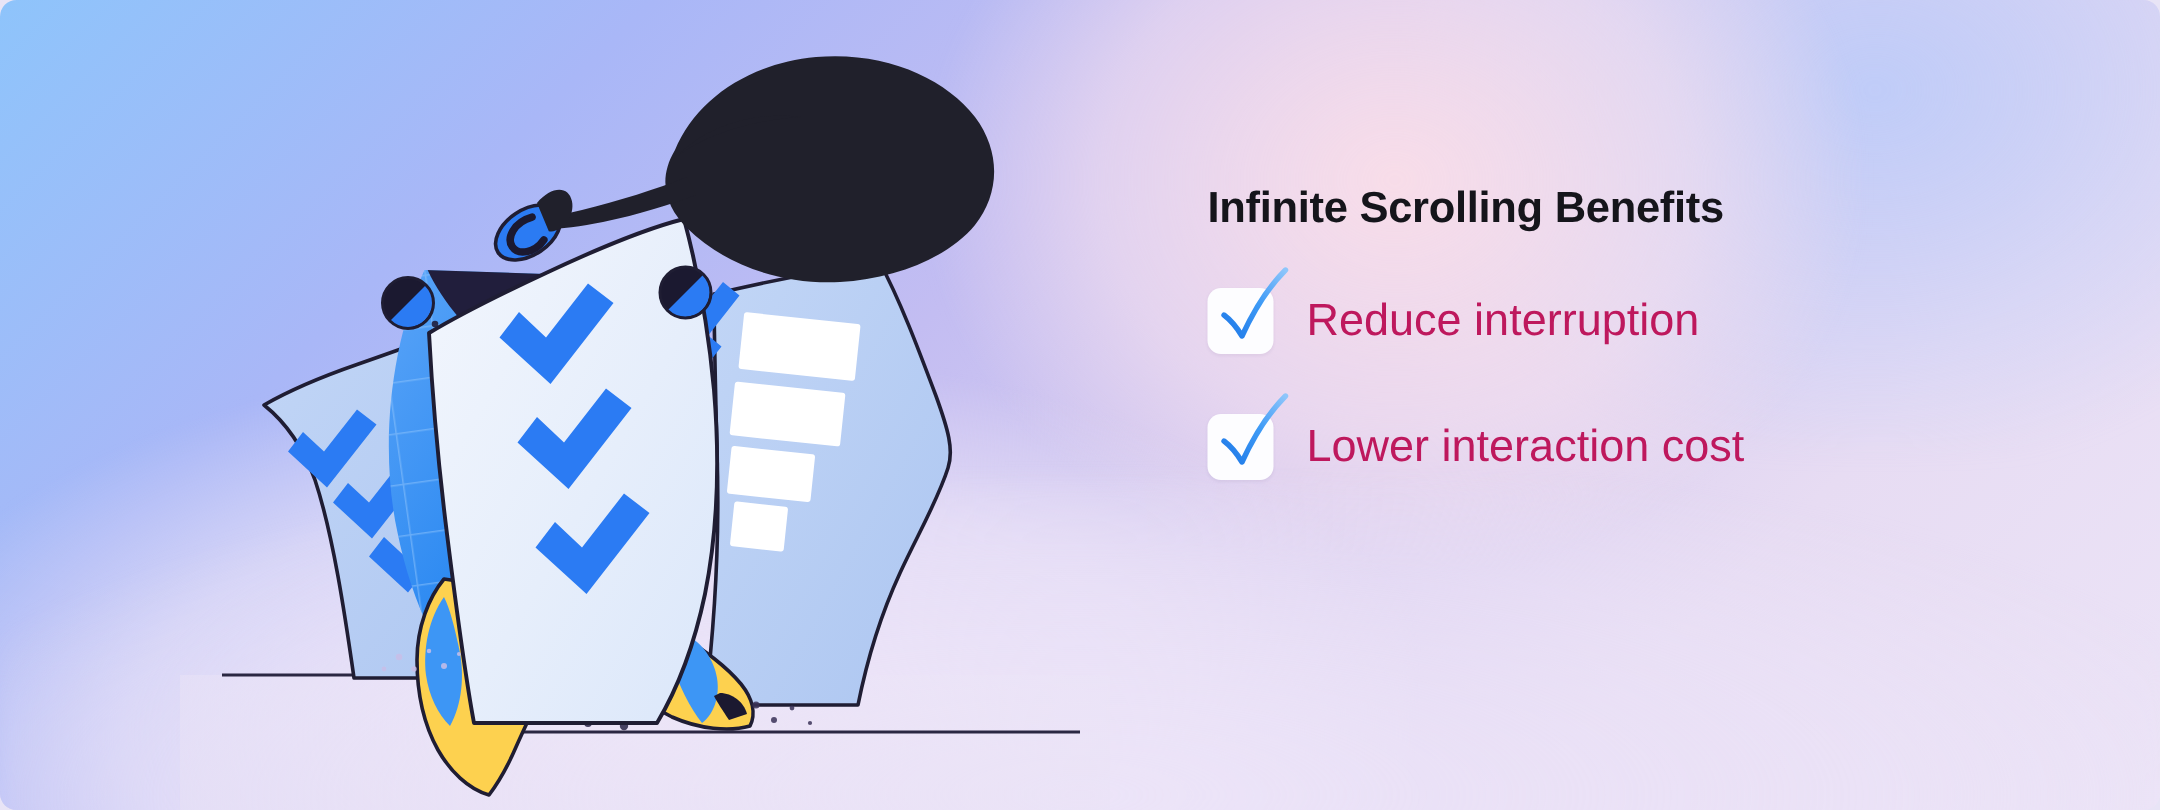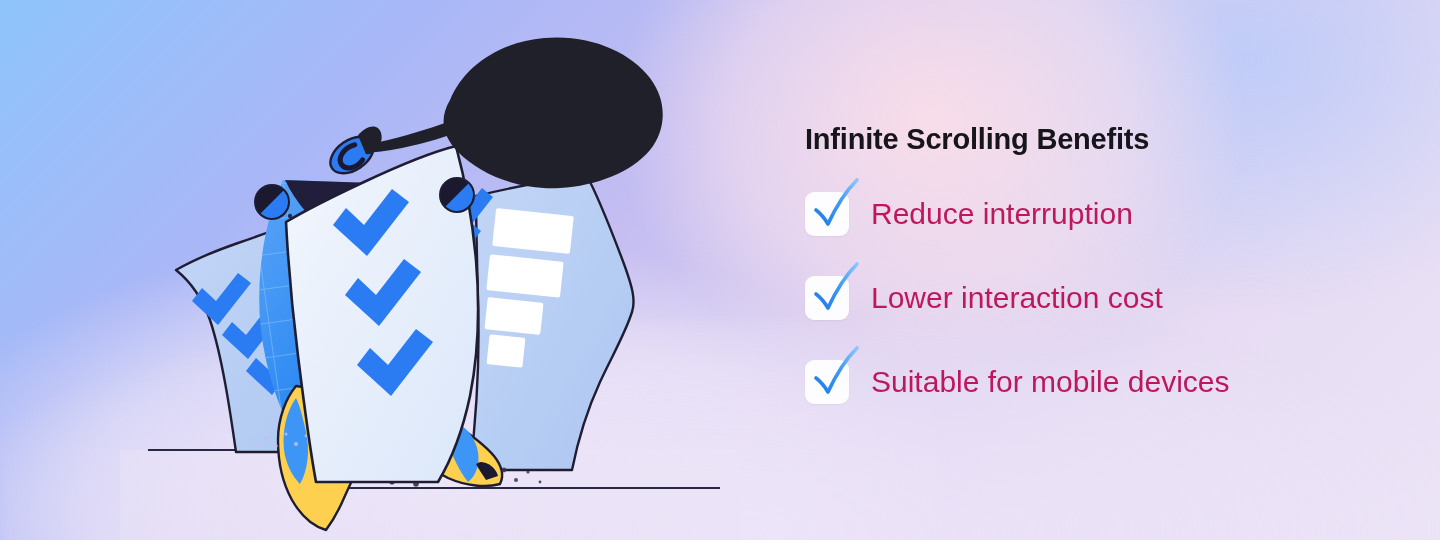--- a/index.html
+++ b/index.html
@@ -13,20 +13,21 @@
     overflow: hidden;
     font-family: "Liberation Sans", sans-serif;
     background: #e8e4f6;
   }
 
   .canvas {
     position: relative;
     width: 1440px;
     height: 540px;
     overflow: hidden;
+    border-radius: 11px;
   }
 
   
   .bg-base {
     position: absolute;
     inset: 0;
     background: linear-gradient(135deg,
         #8ec4fb 0%,
         #a9b7f7 22%,
         #c3bdf2 42%,
@@ -434,32 +435,17 @@
                 <stop offset="55%" stop-color="#3f9bf6"></stop>
                 <stop offset="100%" stop-color="#8ec6fb"></stop>
               </linearGradient>
             </defs>
             <path d="M9 32 C 13 35, 18 41, 21 46 C 27 33, 37 15, 50 2" fill="none" stroke="url(#ckg2)" stroke-width="3.6" stroke-linecap="round" stroke-linejoin="round"></path>
           </svg>
         </span>
         <span class="benefit-label">Lower interaction cost</span>
       </li>
 
-      <li class="benefit-item">
-        <span class="check-box">
-          <svg viewBox="0 0 58 60" xmlns="http://www.w3.org/2000/svg">
-            <defs>
-              <linearGradient id="ckg3" x1="0" y1="1" x2="1" y2="0">
-                <stop offset="0%" stop-color="#1f79e8"></stop>
-                <stop offset="55%" stop-color="#3f9bf6"></stop>
-                <stop offset="100%" stop-color="#8ec6fb"></stop>
-              </linearGradient>
-            </defs>
-            <path d="M9 32 C 13 35, 18 41, 21 46 C 27 33, 37 15, 50 2" fill="none" stroke="url(#ckg3)" stroke-width="3.6" stroke-linecap="round" stroke-linejoin="round"></path>
-          </svg>
-        </span>
-        <span class="benefit-label">Suitable for mobile devices</span>
-      </li>
 
     </ul>
   </div>
 
 </div>
 
 </body></html>

